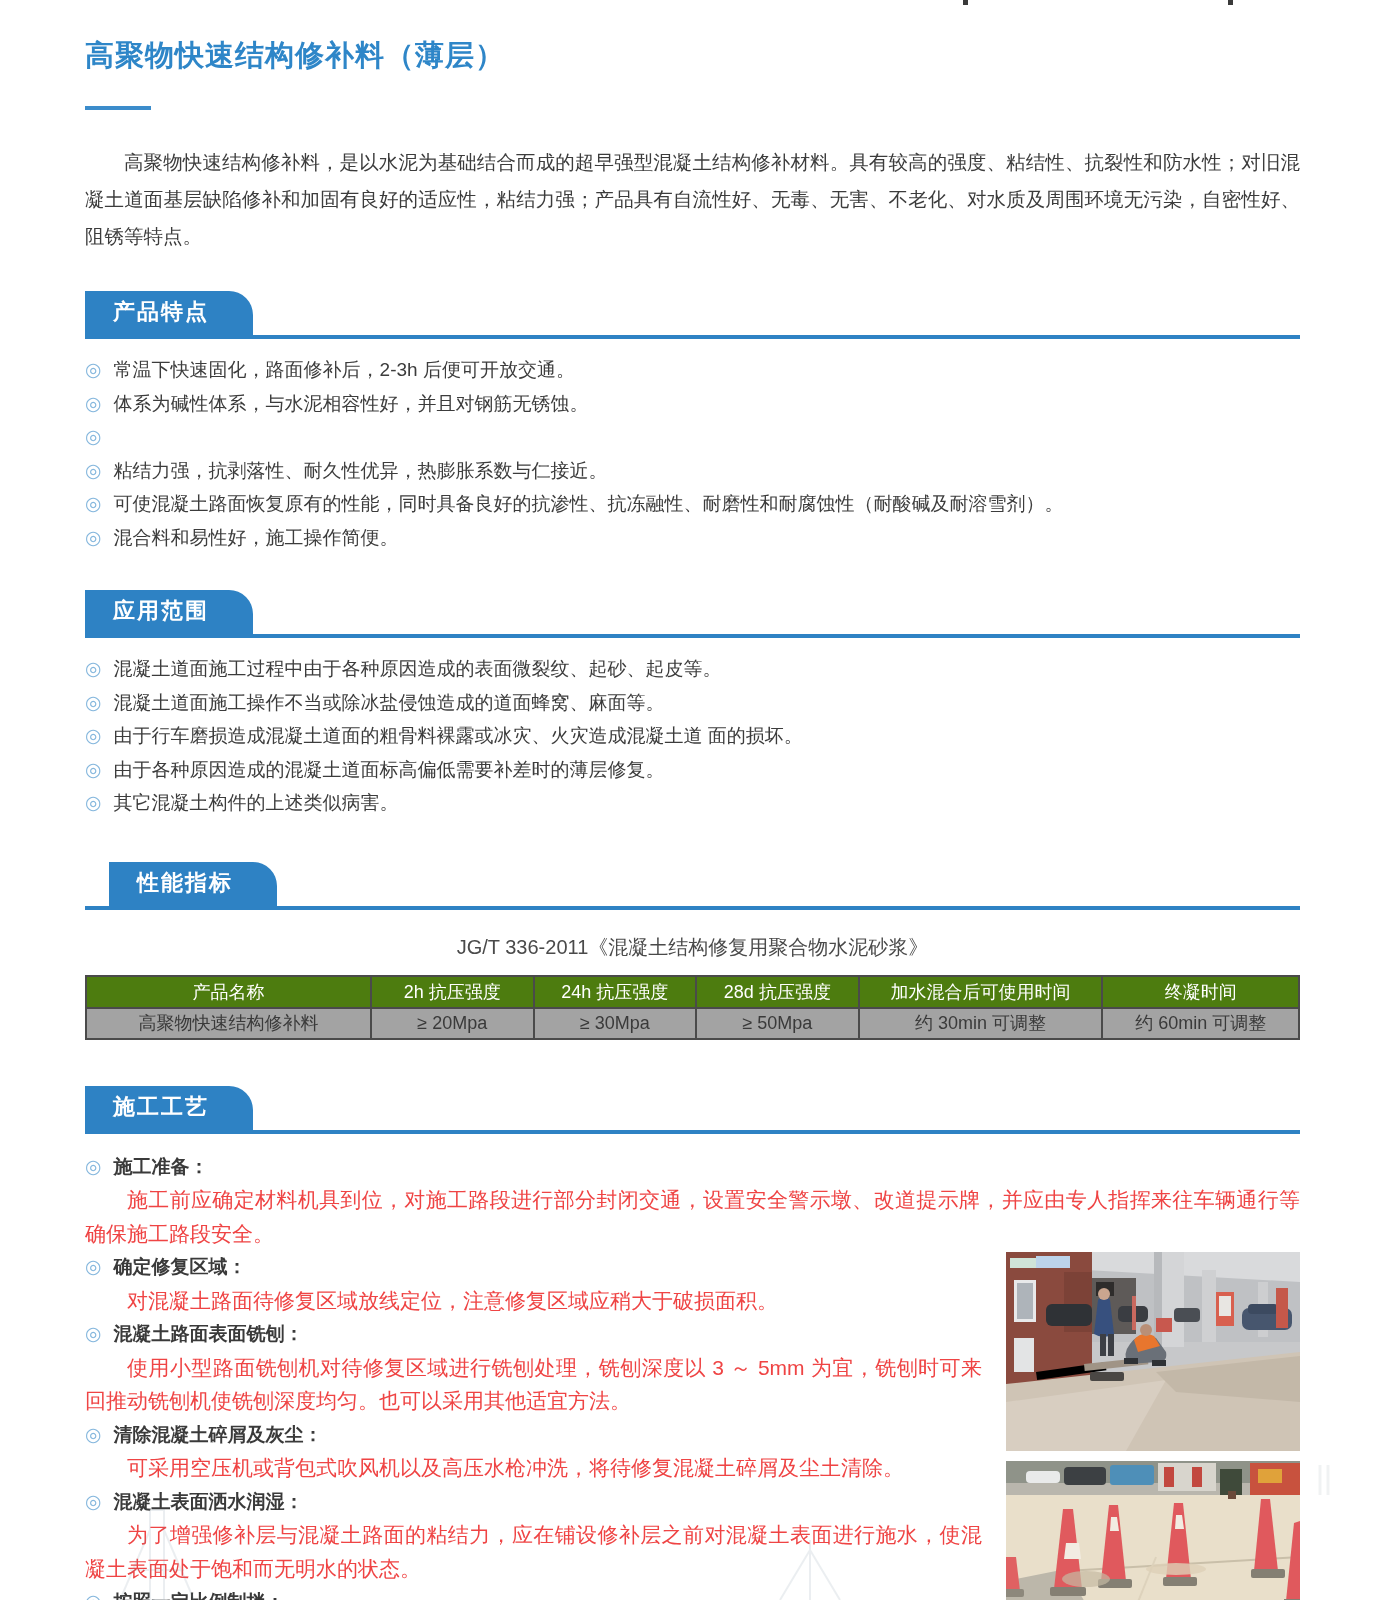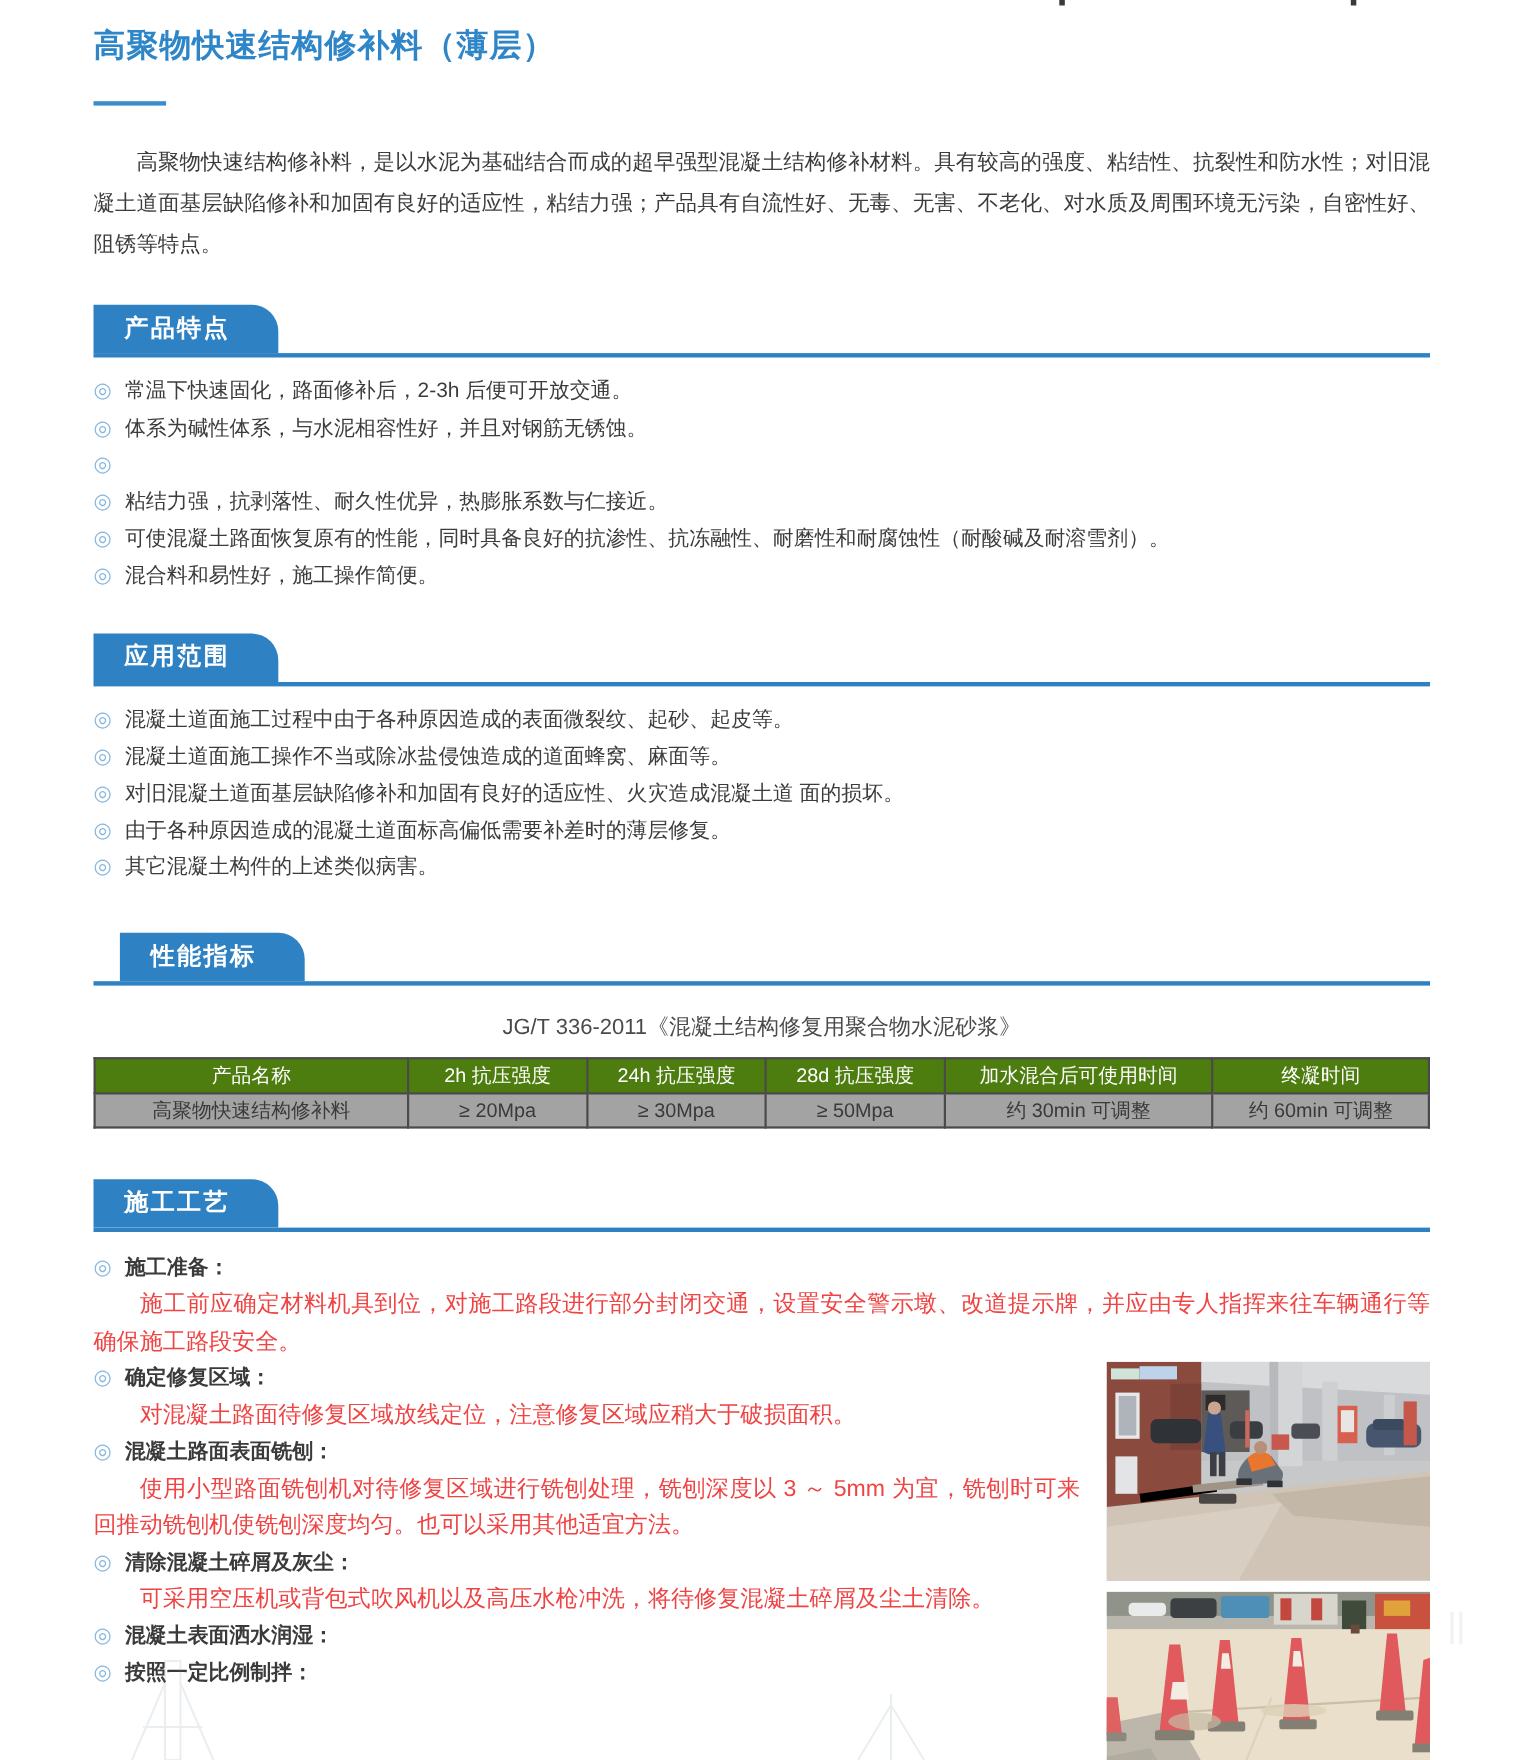--- a/index.html
+++ b/index.html
@@ -6,21 +6,21 @@
   html,body { width:1384px; height:1600px; background:#ffffff; overflow:hidden; }
   body { font-family:"Liberation Sans","DejaVu Sans",sans-serif; color:#3f3f3f; position:relative; }
 
   .crop-marks { position:absolute; top:0; left:0; width:100%; height:6px; }
   .crop-marks i { position:absolute; top:0; width:5px; height:5px; background:#3a3a3a; }
   .crop-marks i.m1 { left:963px; }
   .crop-marks i.m2 { left:1228px; }
 
   .content { position:relative; margin-left:85px; width:1215px; }
 
-  .page-title { padding-top:22px; font-size:29px; font-weight:bold; color:#2e86c8; letter-spacing:1px; }
+  .page-title { padding-top:36px; font-size:29px; font-weight:bold; color:#2e86c8; letter-spacing:1px; }
   .title-underline { width:66px; height:4px; background:#3b8ccb; margin-top:30px; }
 
   .intro { margin-top:34px; font-size:19.5px; line-height:37px; text-align:justify; text-indent:2em; color:#3c3c3c; }
 
   .section-header { margin-top:36px; border-bottom:4px solid #2e82c4;font-family:Liberation Mono, monospace; }
   .section-tab {
     width:168px; height:44px; background:#2e82c4; color:#ffffff;
     font-size:22px; font-weight:bold; letter-spacing:2px;
     line-height:46px; padding-left:28px;
     border-radius:0 24px 0 0;
@@ -104,21 +104,21 @@
     <li>
         <span class="bullet-glyph">◎</span>
         <span>混凝土道面施工过程中由于各种原因造成的表面微裂纹、起砂、起皮等。</span>
       </li>
     <li>
         <span class="bullet-glyph">◎</span>
         <span>混凝土道面施工操作不当或除冰盐侵蚀造成的道面蜂窝、麻面等。</span>
       </li>
     <li>
         <span class="bullet-glyph">◎</span>
-        <span>对旧混凝土道面基层缺陷修补和加固有良好的适应性、火灾造成混凝土道 面的损坏。</span>
+        <span>由于行车磨损造成混凝土道面的粗骨料裸露或冰灾、火灾造成混凝土道 面的损坏。</span>
       </li>
     <li>
         <span class="bullet-glyph">◎</span>
         <span>由于各种原因造成的混凝土道面标高偏低需要补差时的薄层修复。</span>
       </li>
     <li>
         <span class="bullet-glyph">◎</span>
         <span>其它混凝土构件的上述类似病害。</span>
       </li>
   </ul>
@@ -290,20 +290,21 @@
           <span>清除混凝土碎屑及灰尘：</span>
         </div>
       <p class="step-body">可采用空压机或背包式吹风机以及高压水枪冲洗，将待修复混凝土碎屑及尘土清除。</p>
     </div>
 
     <div class="step">
       <div class="step-heading">
           <span class="bullet-glyph">◎</span>
           <span>混凝土表面洒水润湿：</span>
         </div>
+      <p class="step-body">为了增强修补层与混凝土路面的粘结力，应在铺设修补层之前对混凝土表面进行施水，使混凝土表面处于饱和而无明水的状态。</p>
     </div>
 
     <div class="step">
       <div class="step-heading">
           <span class="bullet-glyph">◎</span>
           <span>按照一定比例制拌：</span>
         </div>
 
     </div>
 

